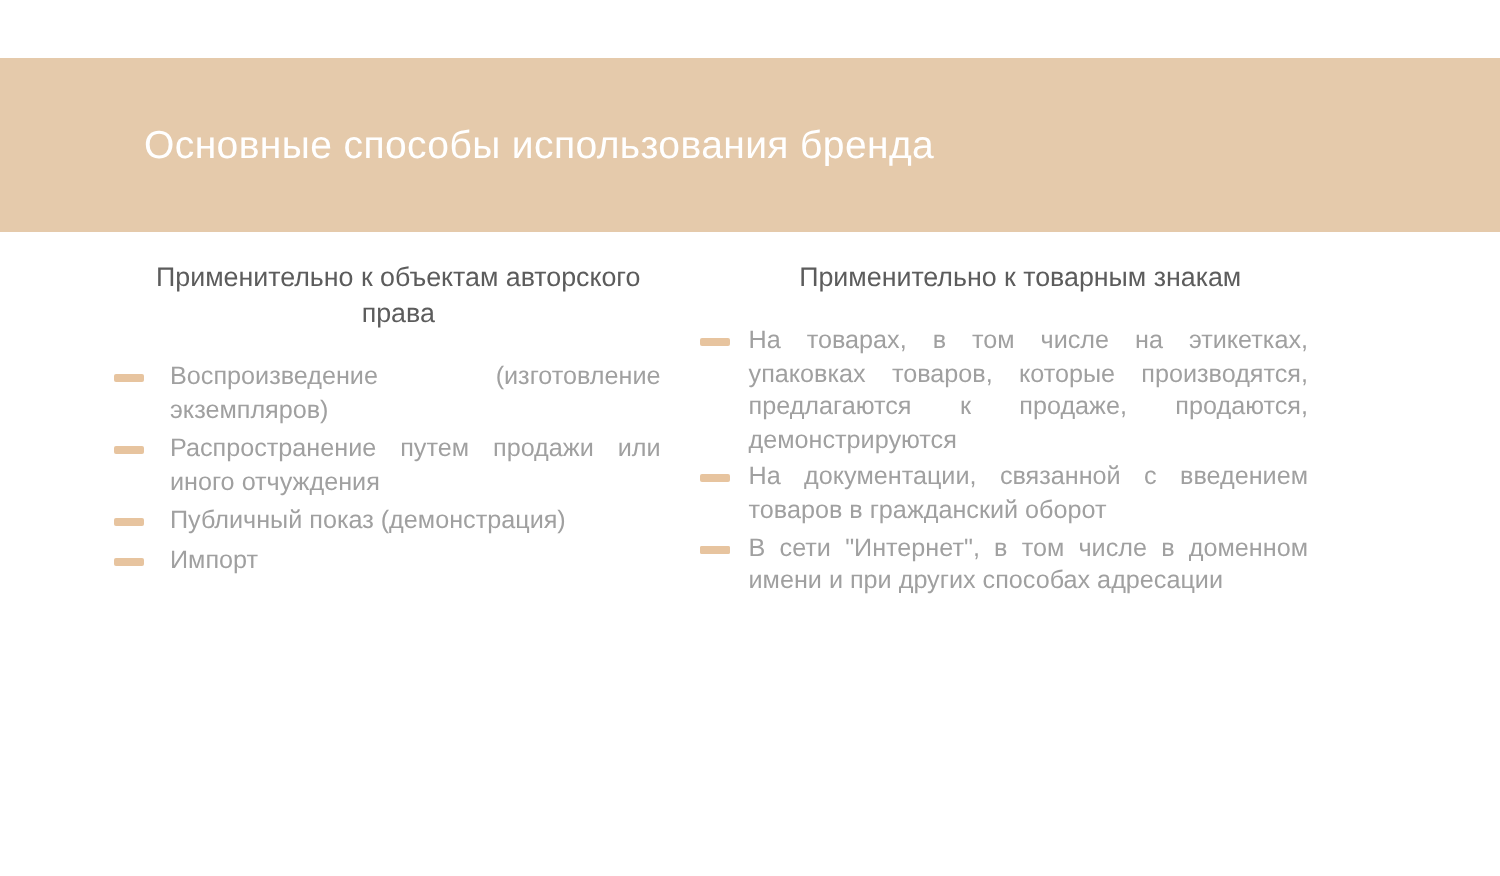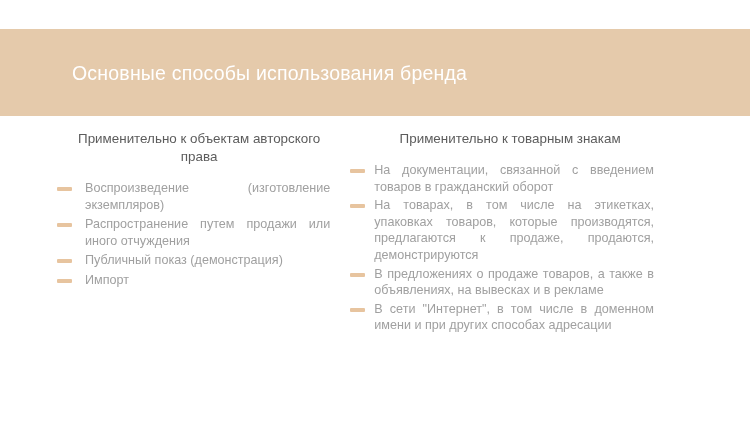--- a/index.html
+++ b/index.html
@@ -148,29 +148,28 @@
           <span>Импорт</span>
         </li>
       </ul>
     </div>
 
     <div class="col col-right">
       <div class="col-heading">Применительно к товарным знакам</div>
       <ul class="bullets">
         <li>
           <span class="dash"></span>
+          <span>На товарах, в том числе на этикетках, упаковках товаров, которые производятся, предлагаются к продаже, продаются, демонстрируются</span>
+        </li>
+        <li>
+          <span class="dash"></span>
           <span>На документации, связанной с введением товаров в гражданский оборот</span>
         </li>
         <li>
           <span class="dash"></span>
-          <span>На товарах, в том числе на этикетках, упаковках товаров, которые производятся, предлагаются к продаже, продаются, демонстрируются</span>
-        </li>
-        <li>
-          <span class="dash"></span>
-          <span>В предложениях о продаже товаров, а также в объявлениях, на вывесках и в рекламе</span>
         </li>
         <li>
           <span class="dash"></span>
           <span>В сети "Интернет", в том числе в доменном имени и при других способах адресации</span>
         </li>
       </ul>
     </div>
 
   </div>
 </div>

